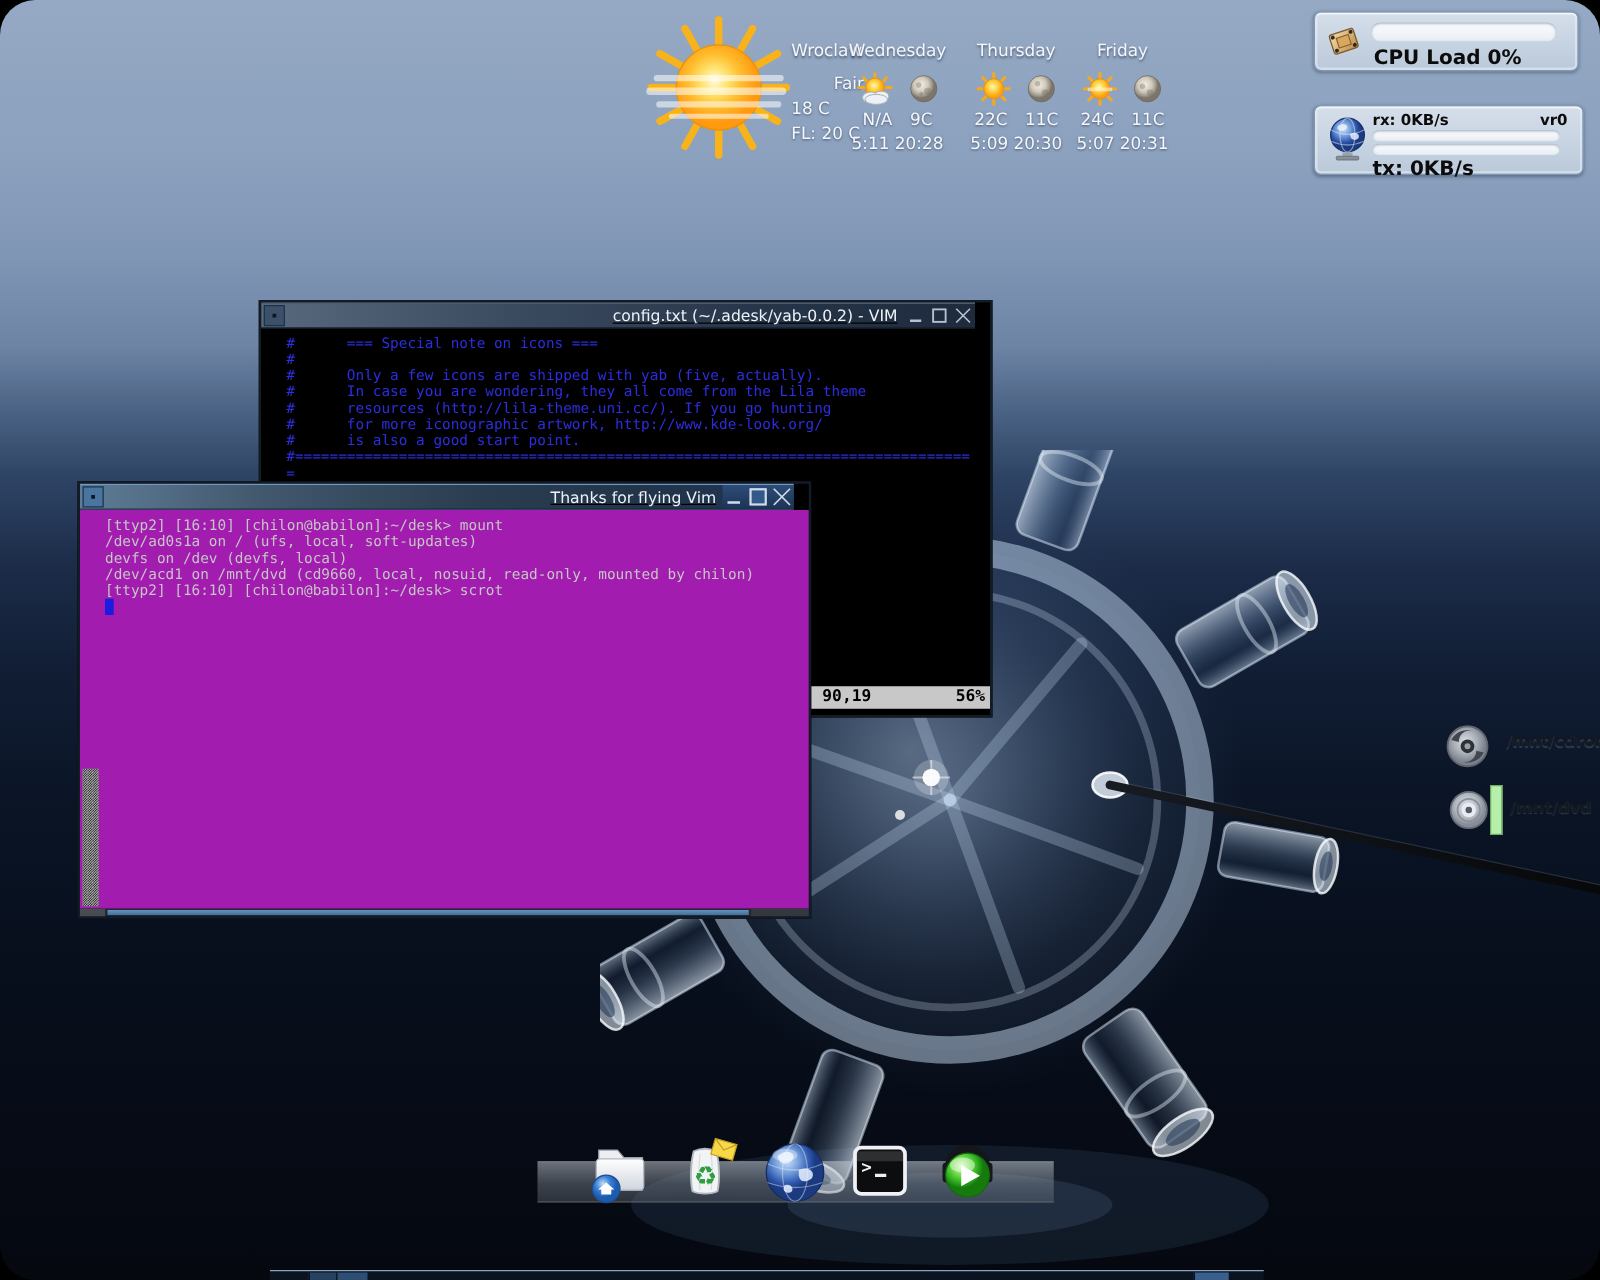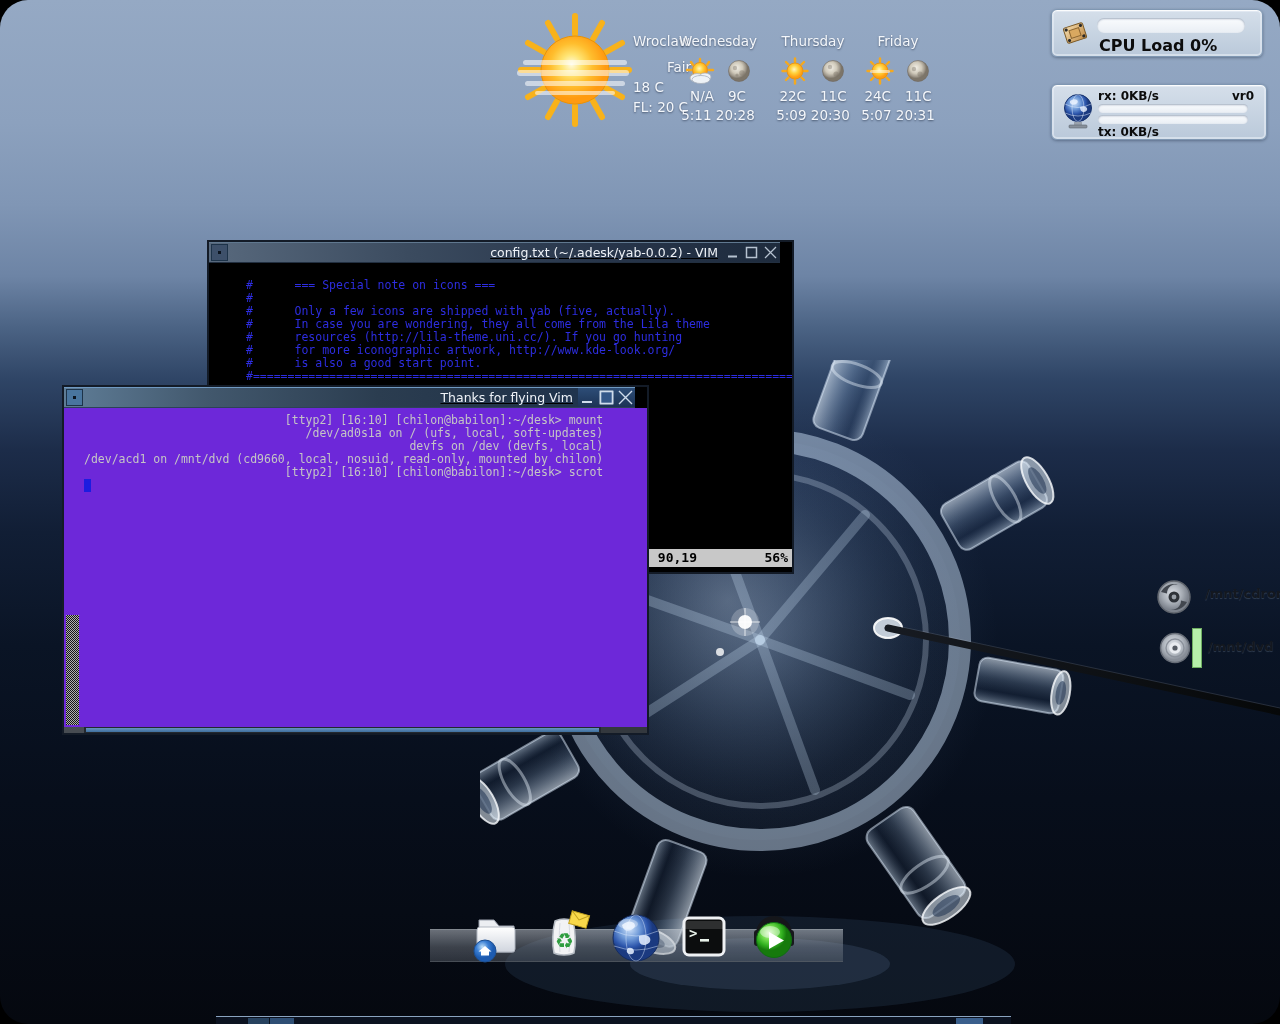--- a/index.html
+++ b/index.html
@@ -32,48 +32,48 @@
   .wbar{position:absolute;background:linear-gradient(#fafcfe,#e9eef4);border-radius:7px;
     box-shadow:inset 0 1px 2px rgba(90,110,140,.55);}
   .cpu-bar{left:45px;top:8px;width:148px;height:15px;}
   .cpu-label{position:absolute;left:47px;top:26px;font-size:16px;font-weight:bold;color:#0c0c0c;}
   .chip-ic{position:absolute;left:8px;top:8px;}
   .globe-ic{position:absolute;left:8px;top:8px;}
   .rx-label{position:absolute;left:46px;top:4px;font-size:12px;font-weight:bold;color:#0c0c0c;}
   .iface-label{position:absolute;right:12px;top:4px;font-size:12px;font-weight:bold;color:#0c0c0c;}
   .net-bar1{left:46px;top:19px;width:150px;height:9px;}
   .net-bar2{left:46px;top:30px;width:150px;height:9px;}
-  .tx-label{position:absolute;left:46px;top:40px;font-size:12px;font-weight:bold;color:#0c0c0c;}
+  .tx-label{position:absolute;left:46px;top:40px;font-size:16px;font-weight:bold;color:#0c0c0c;}
 
   
   .window{position:absolute;background:#000;border:2px solid #131b27;}
   .vim-window{left:207px;top:240px;width:583px;height:330px;z-index:10;}
   .term-window{left:62px;top:385px;width:583px;height:346px;z-index:11;}
   .titlebar{position:absolute;left:0;top:0;right:12px;height:21px;display:flex;align-items:center;text-decoration:underline;}
   .tb-term{background:linear-gradient(90deg,#5f7d97 0%,#42586d 25%,#2b3d50 55%,#22344a 80%,#1e3452 100%);
     border-top:1px solid #6f99c2;border-bottom:1px solid #2c4258;box-sizing:border-box;}
   .tb-vim{background:linear-gradient(90deg,#58697d 0%,#3b4b5f 35%,#27354a 70%,#1e2b3d 100%);
     border-top:1px solid #60788f;border-bottom:1px solid #222f40;box-sizing:border-box;}
   .menu-btn{width:15px;height:15px;margin-left:2px;border:1px solid #1d3349;position:relative;}
   .tb-term .menu-btn{background:#49759e;}
   .tb-vim .menu-btn{background:#3d506a;}
   .menu-btn::after{content:"";position:absolute;left:6px;top:6px;width:3px;height:3px;background:#0c1520;}
   .tb-title{margin-left:auto;font-size:12.5px;color:#eef2f7;padding-right:5px;white-space:nowrap;}
   .tb-btns{display:flex;height:100%;align-items:center;}
   .tb-term .tb-btns{background:linear-gradient(#2d4d77,#1c3355);}
   .tb-btn{width:19px;height:19px;display:flex;align-items:center;justify-content:center;}
 
   .vim-body{position:absolute;left:0;right:0;top:21px;bottom:0;background:#000;overflow:hidden;}
-  .vim-text{position:absolute;left:20px;top:16px;font:11.5px/13px "DejaVu Sans Mono","Liberation Mono",monospace;
-    color:#2d2de0;white-space:pre;margin-left:17px;}
+  .vim-text{position:absolute;left:20px;top:5px;font:11.5px/13px "DejaVu Sans Mono","Liberation Mono",monospace;
+    color:#2d2de0;white-space:pre;}
   .vim-status{position:absolute;left:0;right:0;bottom:5px;height:18px;background:#c8c8c8;}
   .vim-ruler{position:absolute;right:95px;top:1px;font:bold 13px "DejaVu Sans Mono",monospace;color:#000;}
   .vim-scroll{position:absolute;right:4px;top:1px;font:bold 13px "DejaVu Sans Mono",monospace;color:#000;}
 
-  .term-body{position:absolute;left:0;right:0;top:21px;bottom:6px;background:#6d28d9;overflow:hidden;text-align:right;}
+  .term-body{position:absolute;left:0;right:0;top:21px;bottom:6px;background:#a21caf;overflow:hidden;}
   .term-text{position:absolute;left:20px;top:6px;font:11.5px/13px "DejaVu Sans Mono","Liberation Mono",monospace;
     color:#c5c5c5;white-space:pre;}
   .term-cursor{position:absolute;left:20px;top:71px;width:7px;height:13px;background:#1c1ce0;}
   .sb-thumb{position:absolute;left:2px;top:207px;width:13px;height:110px;background-color:#b0b0b0;
     background-image:linear-gradient(45deg,#161616 25%,transparent 25%,transparent 75%,#161616 75%),
       linear-gradient(45deg,#161616 25%,transparent 25%,transparent 75%,#161616 75%);
     background-size:2px 2px;background-position:0 0,1px 1px;}
   .win-bottom{position:absolute;left:0;right:0;bottom:0;height:6px;background:#23282e;}
   .grip-l{position:absolute;left:0;top:0;width:20px;height:6px;background:#474c52;}
   .grip-r{position:absolute;right:0;top:0;width:46px;height:6px;background:#33383e;}

